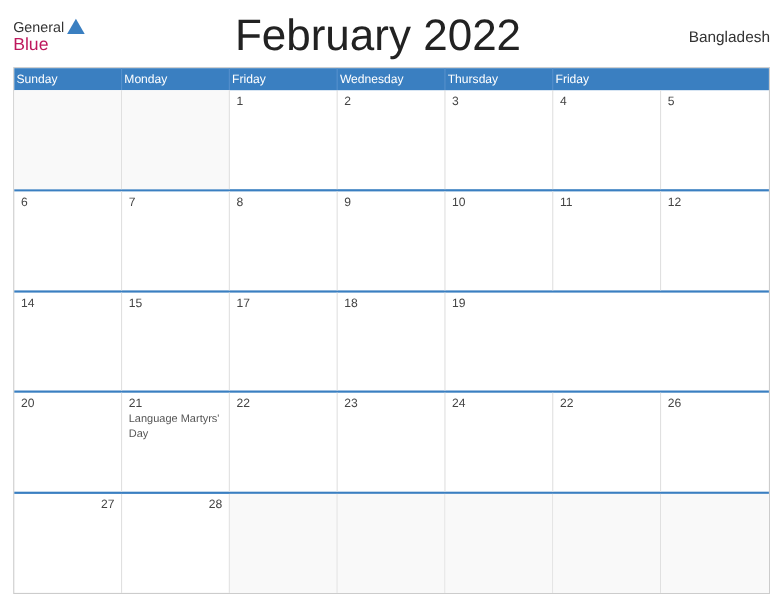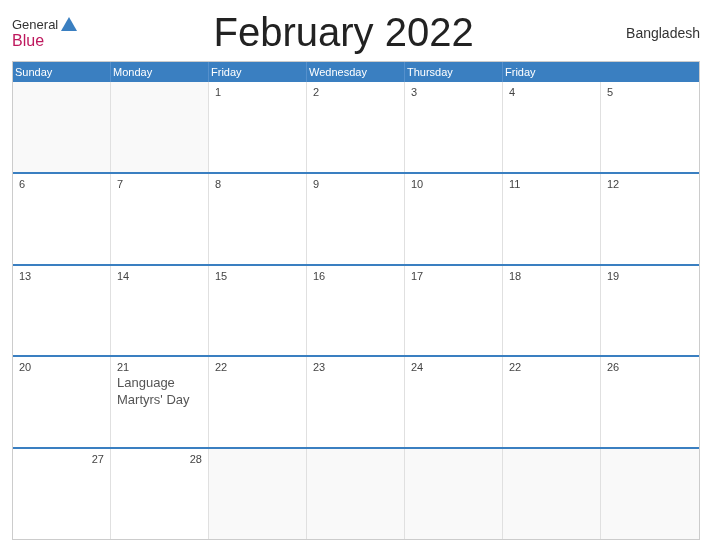--- a/index.html
+++ b/index.html
@@ -114,21 +114,21 @@
     }
     .cal-cell.empty {
       background: #f9f9f9;
     }
     .day-num {
       font-size: 11px;
       color: #444;
       margin-bottom: 2px;
     }
     .day-event {
-      font-size: 13px;
+      font-size: 10px;
       color: #555;
       line-height: 1.3;
     }
     .last-row .cal-cell {
       border-bottom: none;
       text-align: right;
     }
   </style>
 </head>
 <body>
@@ -193,30 +193,24 @@
           </div>
           <div class="cal-cell">
             <div class="day-num">11</div>
           </div>
           <div class="cal-cell">
             <div class="day-num">12</div>
           </div>
         </div>
         <div class="cal-row">
           <div class="cal-cell">
-            <div class="day-num">13</div>
-          </div>
-          <div class="cal-cell">
             <div class="day-num">14</div>
           </div>
           <div class="cal-cell">
             <div class="day-num">15</div>
-          </div>
-          <div class="cal-cell">
-            <div class="day-num">16</div>
           </div>
           <div class="cal-cell">
             <div class="day-num">17</div>
           </div>
           <div class="cal-cell">
             <div class="day-num">18</div>
           </div>
           <div class="cal-cell">
             <div class="day-num">19</div>
           </div>

